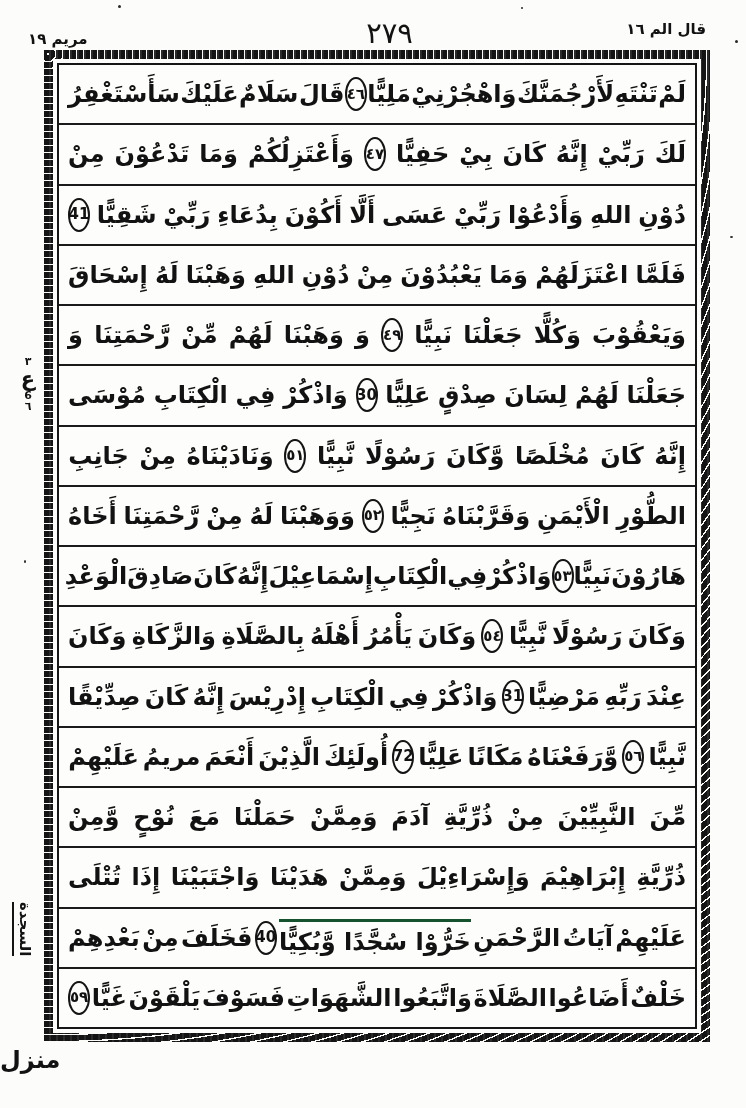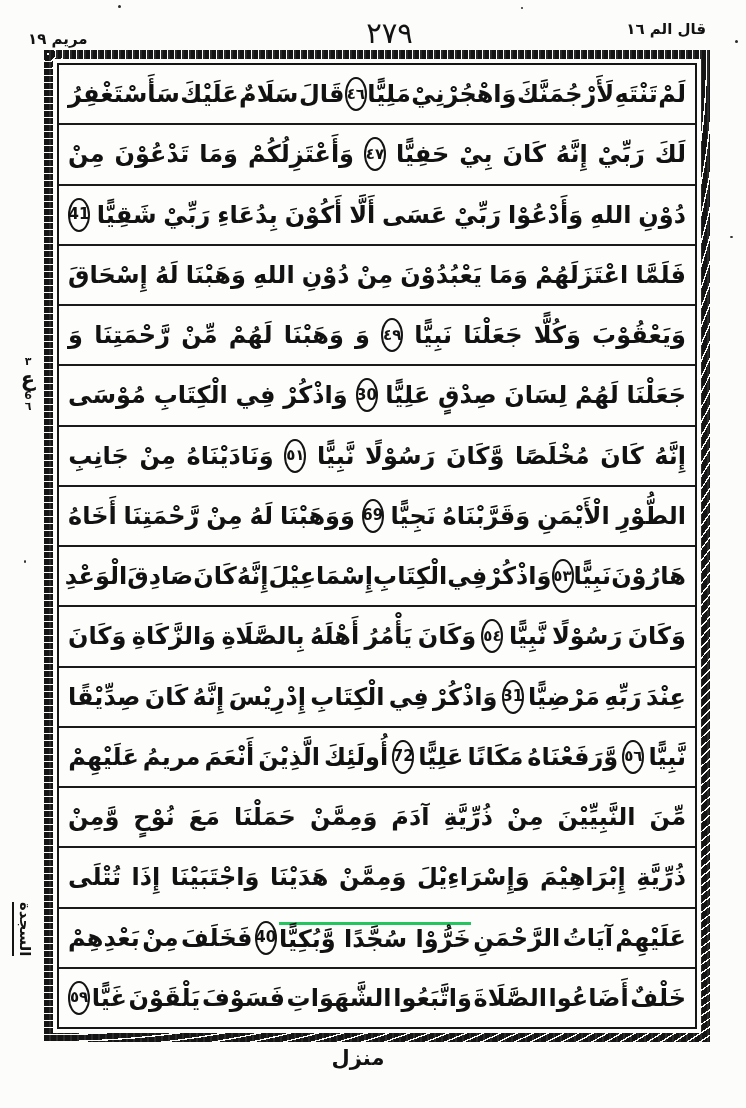--- a/index.html
+++ b/index.html
@@ -40,21 +40,21 @@
     background:#fdfdfb;
   }
   
   .line{
     flex:1;display:flex;align-items:center;justify-content:space-between;
     direction:rtl;padding:0 9px;border-bottom:2px solid #1b1b1b;
     font-weight:700;font-size:24px;white-space:nowrap;overflow:hidden;
   }
   .line:last-child{border-bottom:none;}
   .w{display:inline-block;}
-  .over{border-top:3px solid #22c55e;padding-top:0;}
+  .over{border-top:3px solid #14532d;padding-top:6px;}
   .ayah{
     display:inline-flex;align-items:center;justify-content:center;
     width:22px;height:34px;border:2px solid #141414;border-radius:50%;
     font-size:15px;font-weight:700;flex:0 0 auto;line-height:1;
     box-sizing:border-box;
   }
   
   .ruku-marker{
     position:absolute;left:14px;top:356px;width:28px;
     display:flex;flex-direction:column;align-items:center;
@@ -63,22 +63,22 @@
   .ruku-marker .ain{font-size:21px;}
   .ruku-marker .small-num{font-size:11px;}
   .sajdah-note{
     position:absolute;left:12px;top:902px;
     writing-mode:vertical-rl;
     font-weight:700;font-size:15px;direction:rtl;
     border-left:2px solid #141414;padding-left:2px;
   }
   
   .catchword{
-    position:absolute;top:1046px;left:0;right:30px;text-align:center;
-    font-weight:700;font-size:21px;direction:rtl;
+    position:absolute;top:1046px;left:0;right:30px;text-align:left;
+    font-weight:700;font-size:24px;direction:rtl;
   }
   
   .dot{position:absolute;background:#2a2a2a;border-radius:50%;}
   .d1{left:118px;top:5px;width:3px;height:3px;}
   .d2{left:521px;top:7px;width:2px;height:2px;}
   .d3{left:735px;top:40px;width:3px;height:3px;}
   .d4{left:24px;top:560px;width:2px;height:3px;}
   .d5{left:730px;top:236px;width:3px;height:2px;}
 </style>
 </head>
@@ -176,21 +176,21 @@
           <span class="ayah">٥١</span>
           <span class="w">وَنَادَيْنَاهُ</span>
           <span class="w">مِنْ</span>
           <span class="w">جَانِبِ</span>
         </div>
         <div class="line">
           <span class="w">الطُّوْرِ</span>
           <span class="w">الْأَيْمَنِ</span>
           <span class="w">وَقَرَّبْنَاهُ</span>
           <span class="w">نَجِيًّا</span>
-          <span class="ayah">69</span>
+          <span class="ayah">٥٢</span>
           <span class="w">وَوَهَبْنَا</span>
           <span class="w">لَهُ</span>
           <span class="w">مِنْ</span>
           <span class="w">رَّحْمَتِنَا</span>
           <span class="w">أَخَاهُ</span>
         </div>
         <div class="line">
           <span class="w">هَارُوْنَ</span>
           <span class="w">نَبِيًّا</span>
           <span class="ayah">٥٣</span>

